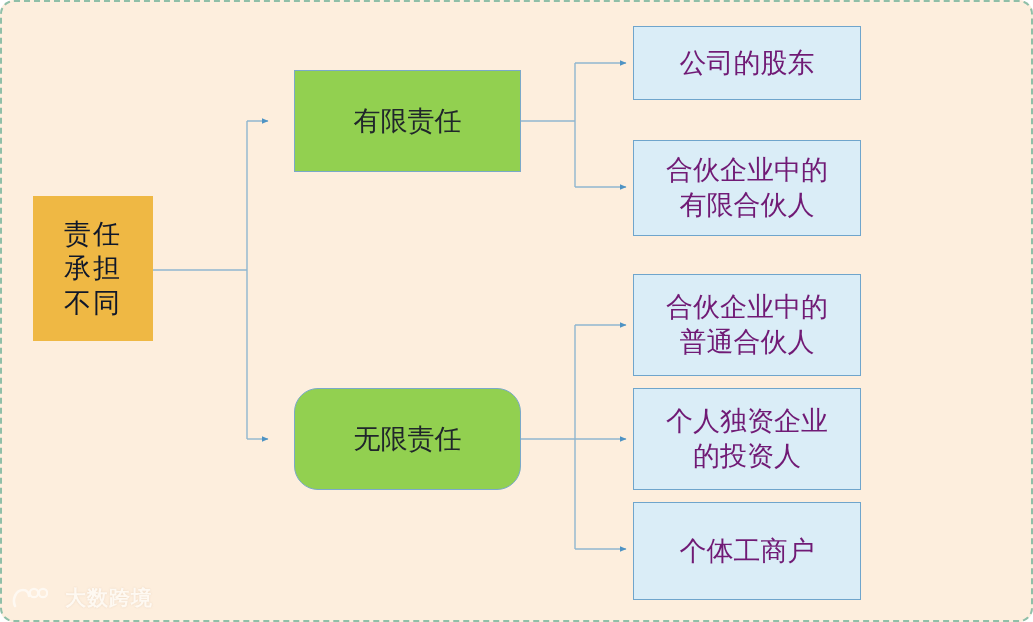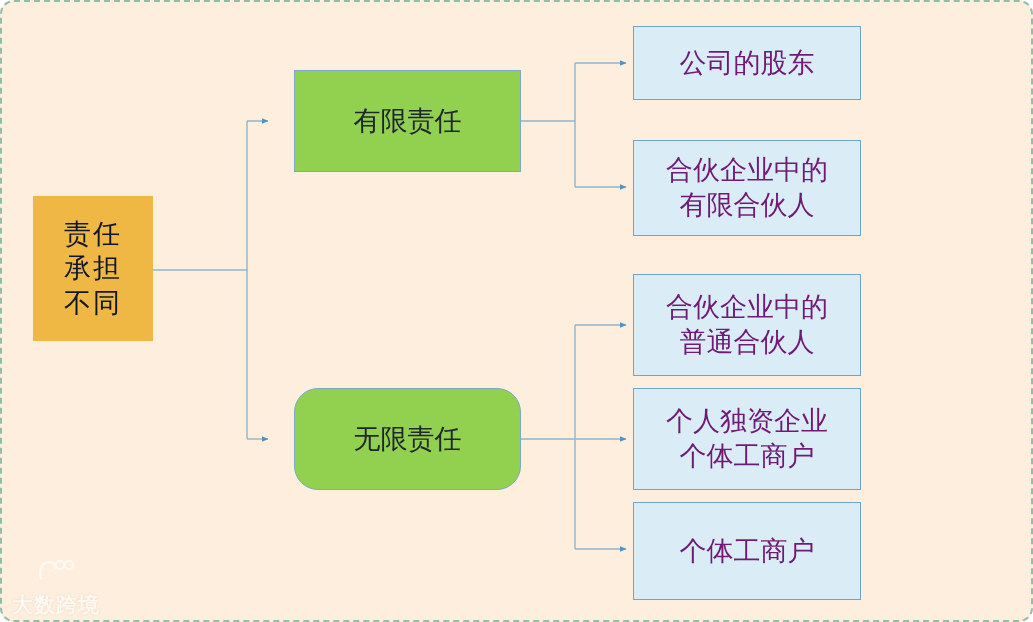--- a/index.html
+++ b/index.html
@@ -72,27 +72,26 @@
   .leaf-1 { top: 24px;  height: 74px; }
   .leaf-2 { top: 138px; height: 96px; }
   .leaf-3 { top: 272px; height: 102px; }
   .leaf-4 { top: 386px; height: 102px; }
   .leaf-5 { top: 500px; height: 98px; }
 
   
   .watermark {
     position: absolute;
     left: 10px;
-    bottom: 1px;
+    bottom: 8px;
     display: flex;
     align-items: center;
-    gap: 9px;
+    gap: 17px;
     opacity: 0.62;
     pointer-events: none;
-    flex-direction: column;
   }
   .wm-mark {
     width: 36px;
     height: 24px;
     position: relative;
   }
   .wm-text {
     color: #ffffff;
     font-size: 21px;
     font-weight: bold;
@@ -143,21 +142,21 @@
 
   <div class="node node-leaf leaf-1">公司的股东</div>
 
   <div class="node node-leaf leaf-2">合伙企业中的
 有限合伙人</div>
 
   <div class="node node-leaf leaf-3">合伙企业中的
 普通合伙人</div>
 
   <div class="node node-leaf leaf-4">个人独资企业
-个体工商户</div>
+的投资人</div>
 
   <div class="node node-leaf leaf-5">个体工商户</div>
 
   <div class="watermark">
     <span class="wm-mark">
       <svg width="36" height="24" viewBox="0 0 36 24" xmlns="http://www.w3.org/2000/svg">
         <path d="M3,20 C0,13 4,4 11,4 C15,4 17,7 17,10" stroke="#ffffff" stroke-width="2.6" fill="none" stroke-linecap="round"></path>
         <circle cx="22" cy="7" r="4.2" stroke="#ffffff" stroke-width="2.2" fill="none"></circle>
         <circle cx="31" cy="7" r="4.2" stroke="#ffffff" stroke-width="2.2" fill="none"></circle>
       </svg>

